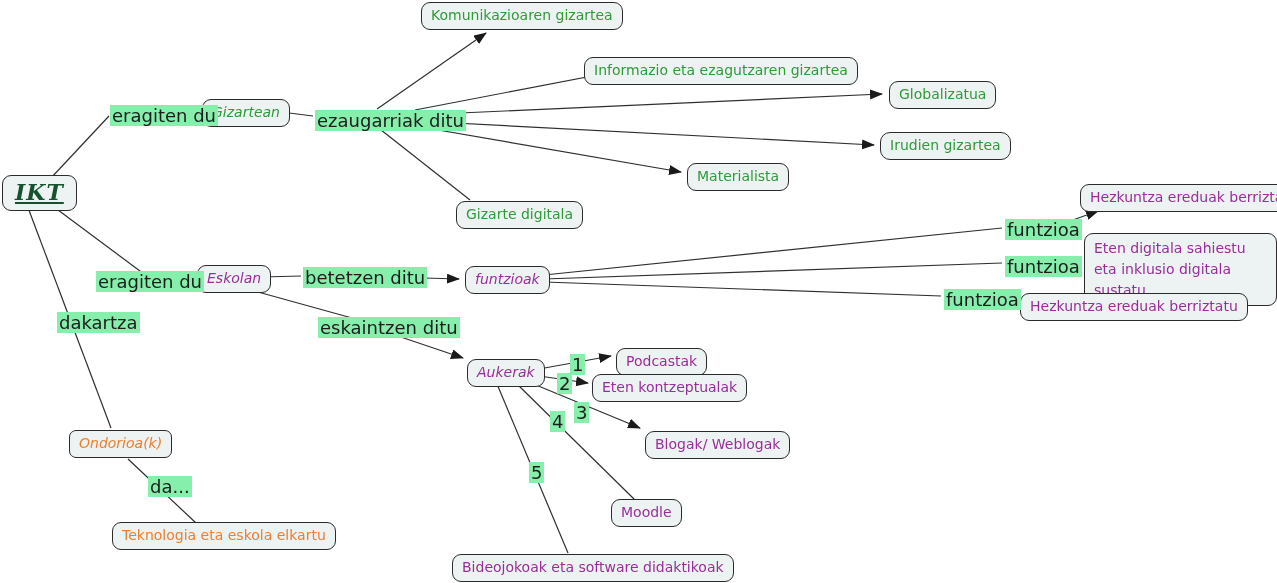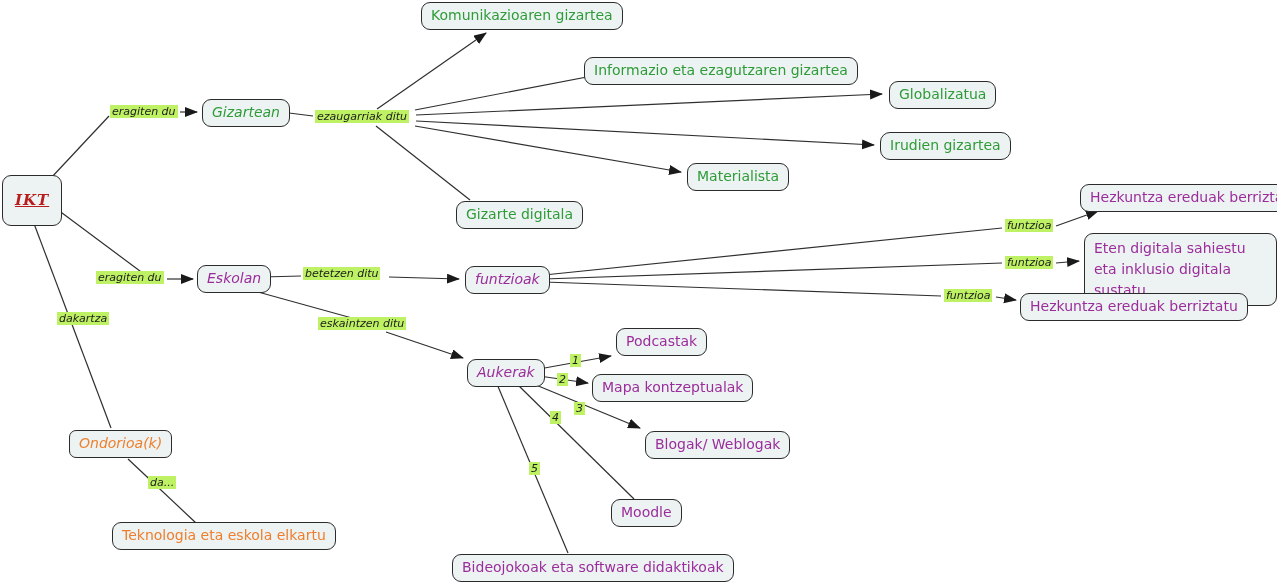--- a/index.html
+++ b/index.html
@@ -26,34 +26,33 @@
     color:var(--text);
   }
   .node.italic{font-style:italic;}
   .node.green{color:var(--green);}
   .node.purple{color:var(--purple);}
   .node.orange{color:var(--orange);}
   .node.root{
     font-family:"DejaVu Serif",serif;
     font-weight:bold;font-style:italic;
     text-decoration:underline;
-    font-size:15px;letter-spacing:1px;
-    padding:15px 12px;
-    color:#b91c1c;
+    font-size:22px;letter-spacing:1px;
+    padding:3px 12px;
+    color:#14532d;
   }
   .node.multiline{white-space:pre-line;text-align:left;line-height:1.5;}
   .elabel{
     position:absolute;
-    font-size:11px;
+    font-size:18px;
     color:#1c1c1c;
-    background:#bef264;
+    background:#86efac;
     padding:0 2px;
     white-space:nowrap;
     z-index:2;
-    font-style:italic;
   }
 </style>
 </head>
 <body>
 
 <div id="canvas">
 
   <svg class="wires" width="1277" height="583">
     <defs>
       <marker id="arrow" markerWidth="15" markerHeight="12" refX="12" refY="5" orient="auto" markerUnits="userSpaceOnUse">
@@ -100,22 +99,22 @@
   <div class="node green" style="left:880px;top:132px;border-radius:10px;">Irudien gizartea</div>
   <div class="node green" style="left:687px;top:163px;">Materialista</div>
   <div class="node green" style="left:446px;top:201px;margin-left:10px;">Gizarte digitala</div>
   <div class="node purple italic" style="left:197px;top:265px;">Eskolan</div>
   <div class="node purple italic" style="left:465px;top:266px;">funtzioak</div>
   <div class="node purple" style="left:1080px;top:184px;">Hezkuntza ereduak berriztatu</div>
   <div class="node purple multiline" style="left:1084px;top:233px;">Eten digitala sahiestu
 eta inklusio digitala sustatu</div>
   <div class="node purple" style="left:1020px;top:293px;">Hezkuntza ereduak berriztatu</div>
   <div class="node purple italic" style="left:467px;top:359px;">Aukerak</div>
-  <div class="node purple" style="left:616px;top:328px;border-radius:9px;">Podcastak</div>
-  <div class="node purple" style="left:592px;top:374px;">Mapa kontzeptualak</div>
+  <div class="node purple" style="left:616px;top:348px;border-radius:9px;">Podcastak</div>
+  <div class="node purple" style="left:592px;top:374px;">Eten kontzeptualak</div>
   <div class="node purple" style="left:645px;top:431px;">Blogak/ Weblogak</div>
   <div class="node purple" style="left:611px;top:499px;">Moodle</div>
   <div class="node purple" style="left:452px;top:554px;">Bideojokoak eta software didaktikoak</div>
   <div class="node orange italic" style="left:69px;top:430px;border-radius:7px;">Ondorioa(k)</div>
   <div class="node orange" style="left:112px;top:522px;">Teknologia eta eskola elkartu</div>
 
   <div class="elabel" style="left:110px;top:105px;">eragiten du</div>
   <div class="elabel" style="left:315px;top:110px;">ezaugarriak ditu</div>
   <div class="elabel" style="left:96px;top:271px;">eragiten du</div>
   <div class="elabel" style="left:303px;top:267px;">betetzen ditu</div>

